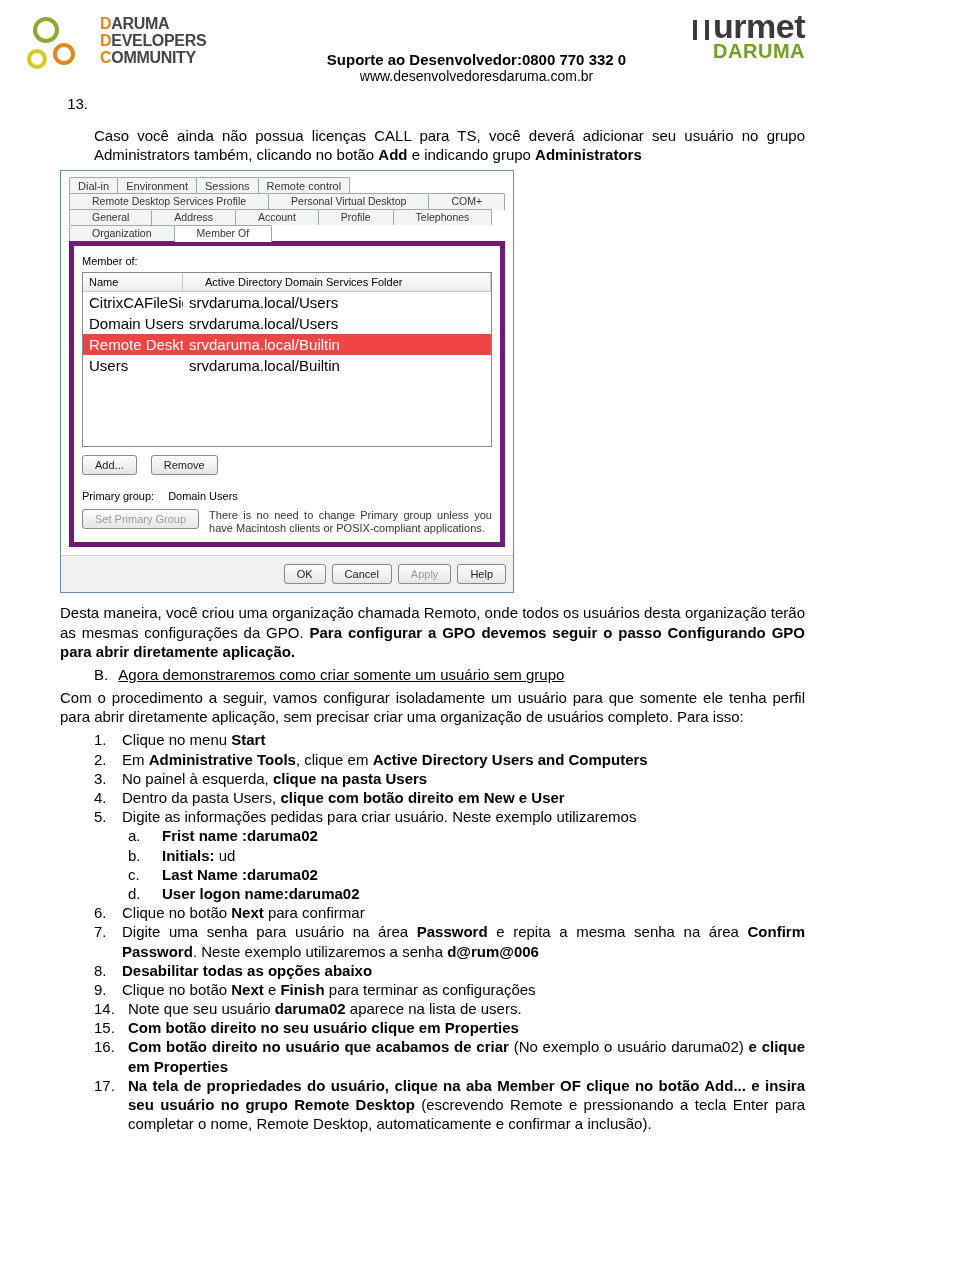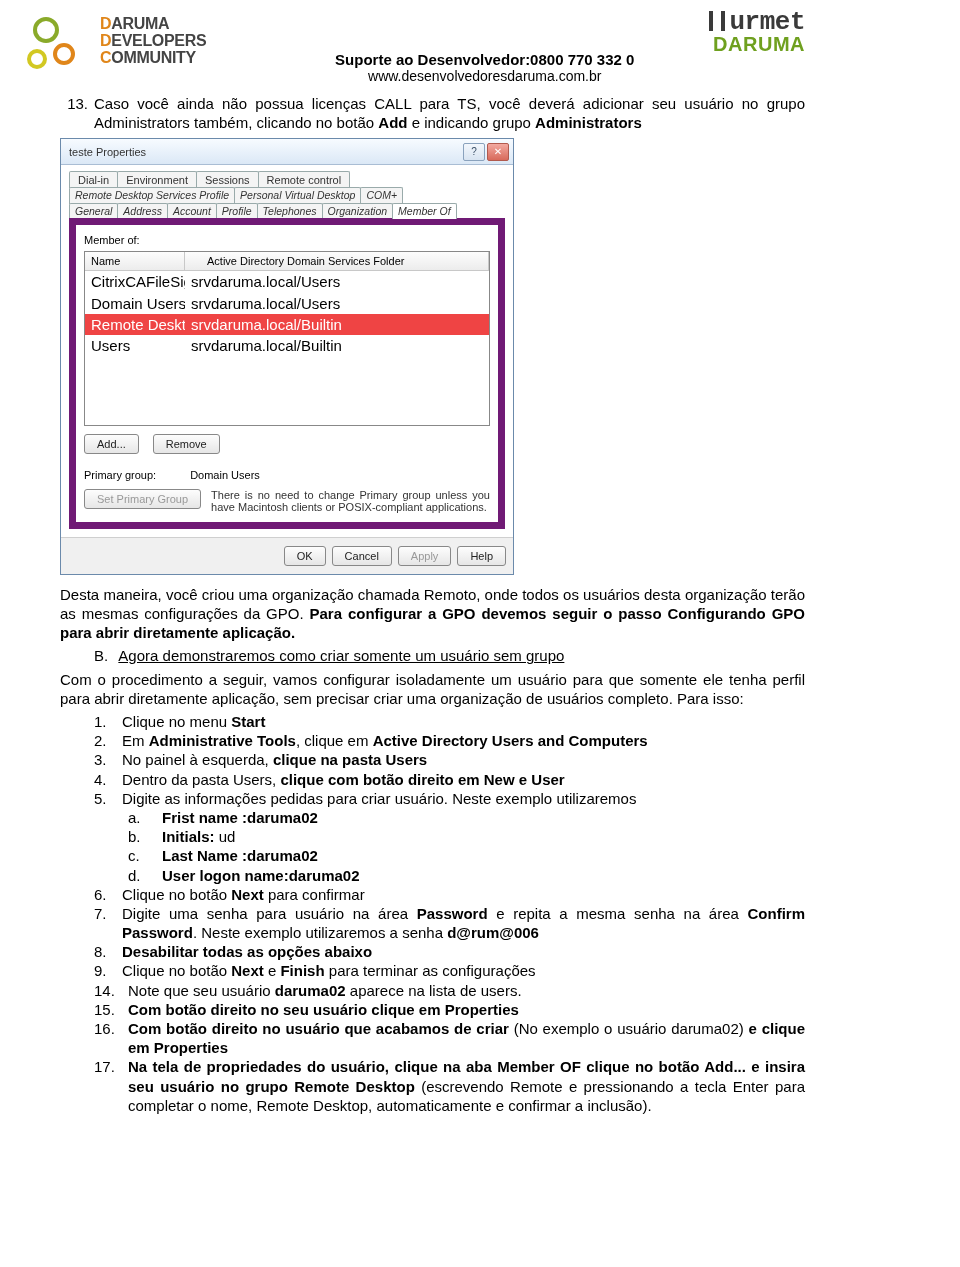--- a/index.html
+++ b/index.html
@@ -54,24 +54,23 @@
     padding-top: 8px;
     margin-top: 33px;
   }
   .header-center .line2 { font-weight: normal; font-size:14px; }
   .logo-right {
     text-align: right;
     font-weight: bold;
     line-height: 0.95;
   }
   .logo-right .urmet {
-    font-size: 26px;
+    font-size: 34px;
     color: #3a3a3a;
     letter-spacing: -0.5px;
-    font-family: Liberation Mono, monospace;
   }
   .logo-right .urmet::before {
     content:"";
     display:inline-block;
     width:8px; height:20px;
     border-left:4px solid #3a3a3a;
     border-right:4px solid #3a3a3a;
     margin-right:4px;
     vertical-align: -2px;
   }
@@ -83,21 +82,21 @@
   .body-text {
     font-size: 15px;
     line-height: 1.28;
     color: #000;
     text-align: justify;
   }
   .body-text p { margin: 0 0 4px 0; }
   .indent-1 { padding-left: 34px; }
   .num-item { display:flex; }
   .num-item .num { width:34px; flex-shrink:0; text-align:right; padding-right:6px; }
-  .num-item .content { flex:1; text-align: justify; }
+  .num-item .content { flex:1; text-align: justify; margin-top: 32px; }
   .letter-item { display:flex; padding-left: 68px; }
   .letter-item .letter { width:34px; flex-shrink:0; }
   .num-item2 { display:flex; padding-left:34px; }
   .num-item2 .num { width:28px; flex-shrink:0; }
   .num-item2 .content { flex:1; text-align: justify; }
   .num-item3 { display:flex; padding-left:34px; }
   .num-item3 .num { width:34px; flex-shrink:0; }
   .num-item3 .content { flex:1; text-align: justify; }
 
   
@@ -144,24 +143,24 @@
     border:1px solid #9aa;
     border-bottom:none;
     padding:1px 8px;
     background:#f4f4f4;
     font-size:11px;
     color:#333;
     border-radius: 2px 2px 0 0;
     margin-right:-1px;
     white-space: nowrap;
   }
-  .tab.small { padding:1px 5px; font-size:10.5px;font-style:italic;}
+  .tab.small { padding:1px 22px; font-size:10.5px;}
   .tab.active { background:#fff; font-weight:normal; position:relative; z-index:2; }
   .tabpanel {
-    border:7px solid #701a75;
+    border:5px solid #701a75;
     padding:8px;
     font-size:11px;
     background:#fff;
     position:relative;
   }
   .tabpanel .label { margin-bottom:4px; }
   .listbox {
     border:1px solid #888;
     height: 175px;
     background:#fff;
@@ -176,21 +175,21 @@
   .btnrow { display:flex; gap:14px; margin-top:8px; }
   .wbtn {
     border:1px solid #888;
     background:linear-gradient(#fdfdfd,#e6e6e6);
     padding:2px 12px;
     font-size:11px;
     border-radius:3px;
     color:#222;
   }
   .wbtn.disabled { color:#999; }
-  .primaryrow { display:flex; margin-top:14px; font-size:11px; gap:34px; }
+  .primaryrow { display:flex; margin-top:14px; font-size:11px; gap:14px; }
   .hint { display:flex; gap:10px; align-items:flex-start; margin-top:6px; font-size:11px; }
   .hint .text { flex:1; color:#333; line-height:1.15; }
   .dlgbtns {
     display:flex; justify-content:flex-end; gap:6px;
     padding:8px 7px;
     background:#f0f0f0;
     border-top:1px solid #cfcfcf;
   }
   .section-letter { margin-top:10px; }
 </style>
@@ -225,27 +224,20 @@
   <div class="body-text">
 
     <div class="num-item">
       <div class="num">13.</div>
       <div class="content">
         <span>Caso você ainda não possua licenças CALL para TS, você deverá adicionar seu usuário no grupo Administrators também, clicando no botão </span><b>Add</b><span> e indicando grupo </span><b>Administrators</b>
       </div>
     </div>
 
     <div class="dialog">
-      <div class="titlebar">
-        <span class="title">teste Properties</span>
-        <div class="winbtns">
-          <div class="winbtn">?</div>
-          <div class="winbtn close">✕</div>
-        </div>
-      </div>
       <div class="dbody">
         <div class="tabrow">
           <div class="tab">Dial-in</div>
           <div class="tab">Environment</div>
           <div class="tab">Sessions</div>
           <div class="tab">Remote control</div>
         </div>
         <div class="tabrow">
           <div class="tab small">Remote Desktop Services Profile</div>
           <div class="tab small">Personal Virtual Desktop</div>

